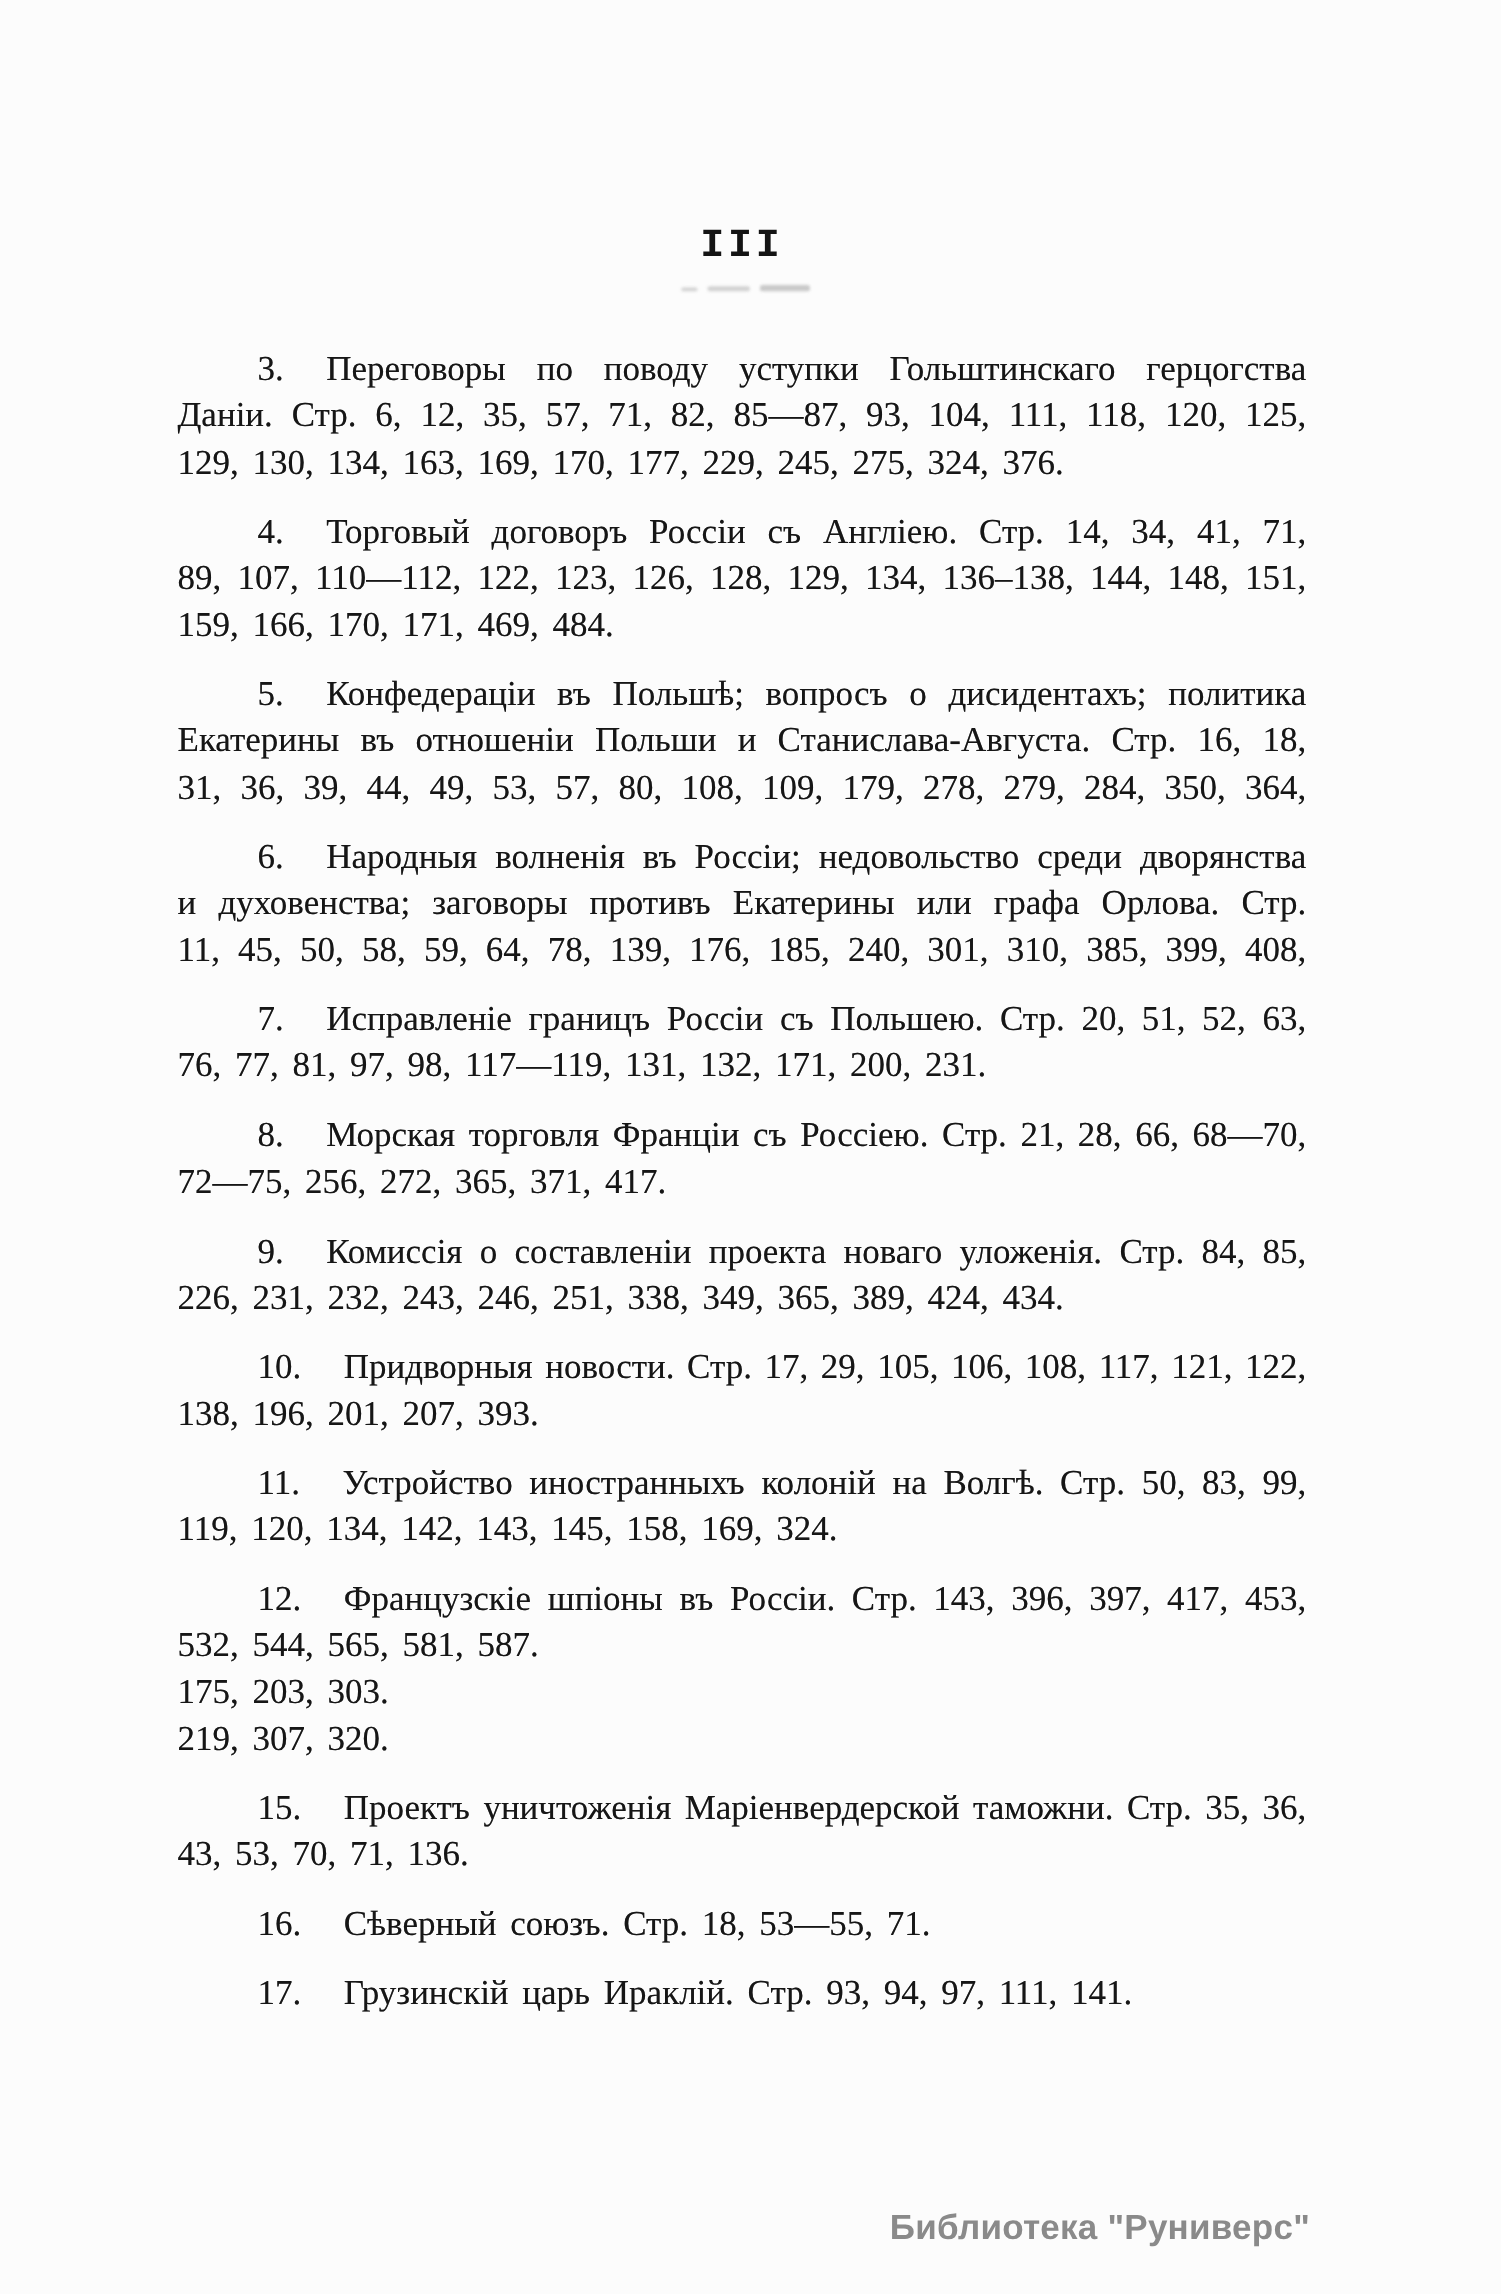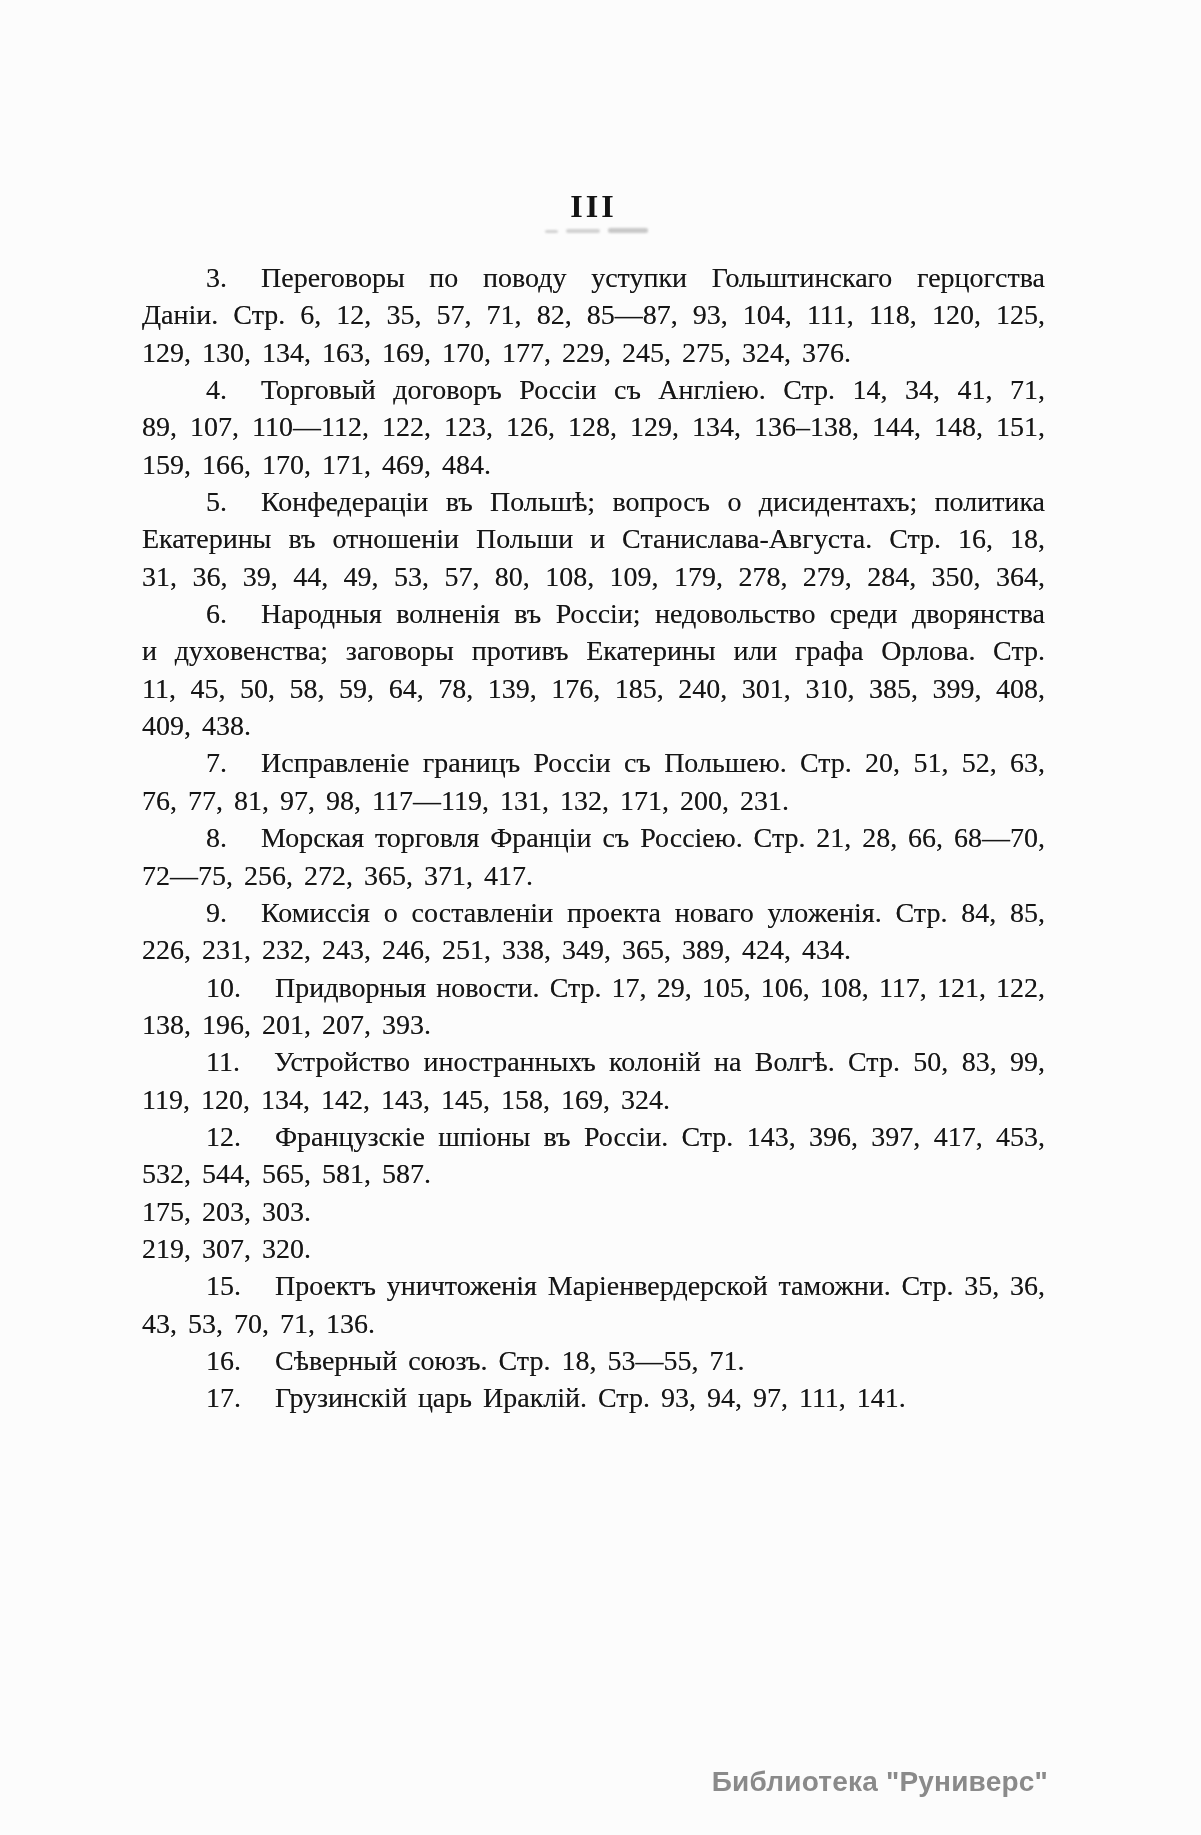--- a/index.html
+++ b/index.html
@@ -14,27 +14,28 @@
     overflow: hidden;
   }
   .page {
     position: absolute;
     inset: 0;
     background: #fcfcfc;
   }
   .page-number {
     position: absolute;
     left: 142px;
-    top: 188px;
+    top: 178px;
     width: 903px;
     text-align: center;
     font-size: 32px;
     font-weight: 700;
     letter-spacing: 3px;
     color: #141414;
+    font-family: Liberation Mono, monospace;
   }
   .smudge {
     position: absolute;
     background: #c3c3c3;
     filter: blur(1.2px);
     opacity: 0.75;
     border-radius: 2px;
   }
   .smudge.s1 { left: 545px; top: 230px; width: 13px; height: 3px; }
   .smudge.s2 { left: 566px; top: 229px; width: 34px; height: 4px; }
@@ -53,20 +54,21 @@
     text-align: justify;
   }
   .line.j {
     text-align-last: justify;
   }
   .line:not(.j) {
     word-spacing: 4px;
   }
   .line.first {
     text-indent: 64px;
+    margin-top: 18px;
   }
   .num {
     padding-right: 34px;
   }
   .watermark {
     position: absolute;
     top: 1766px;
     right: 153px;
     font-family: "Liberation Sans", "DejaVu Sans", sans-serif;
     font-size: 28px;
@@ -92,21 +94,20 @@
       <div class="line">129, 130, 134, 163, 169, 170, 177, 229, 245, 275, 324, 376.</div>
       <div class="line first j"><span class="num">4.</span>Торговый договоръ Россіи съ Англіею. Стр. 14, 34, 41, 71,</div>
       <div class="line j">89, 107, 110—112, 122, 123, 126, 128, 129, 134, 136–138, 144, 148, 151,</div>
       <div class="line">159, 166, 170, 171, 469, 484.</div>
       <div class="line first j"><span class="num">5.</span>Конфедераціи въ Польшѣ; вопросъ о дисидентахъ; политика</div>
       <div class="line j">Екатерины въ отношеніи Польши и Станислава-Августа. Стр. 16, 18,</div>
       <div class="line j">31, 36, 39, 44, 49, 53, 57, 80, 108, 109, 179, 278, 279, 284, 350, 364,</div>
       <div class="line first j"><span class="num">6.</span>Народныя волненія въ Россіи; недовольство среди дворянства</div>
       <div class="line j">и духовенства; заговоры противъ Екатерины или графа Орлова. Стр.</div>
       <div class="line j">11, 45, 50, 58, 59, 64, 78, 139, 176, 185, 240, 301, 310, 385, 399, 408,</div>
-      <div class="line">409, 438.</div>
       <div class="line first j"><span class="num">7.</span>Исправленіе границъ Россіи съ Польшею. Стр. 20, 51, 52, 63,</div>
       <div class="line">76, 77, 81, 97, 98, 117—119, 131, 132, 171, 200, 231.</div>
       <div class="line first j"><span class="num">8.</span>Морская торговля Франціи съ Россіею. Стр. 21, 28, 66, 68—70,</div>
       <div class="line">72—75, 256, 272, 365, 371, 417.</div>
       <div class="line first j"><span class="num">9.</span>Комиссія о составленіи проекта новаго уложенія. Стр. 84, 85,</div>
       <div class="line">226, 231, 232, 243, 246, 251, 338, 349, 365, 389, 424, 434.</div>
       <div class="line first j"><span class="num">10.</span>Придворныя новости. Стр. 17, 29, 105, 106, 108, 117, 121, 122,</div>
       <div class="line">138, 196, 201, 207, 393.</div>
       <div class="line first j"><span class="num">11.</span>Устройство иностранныхъ колоній на Волгѣ. Стр. 50, 83, 99,</div>
       <div class="line">119, 120, 134, 142, 143, 145, 158, 169, 324.</div>

